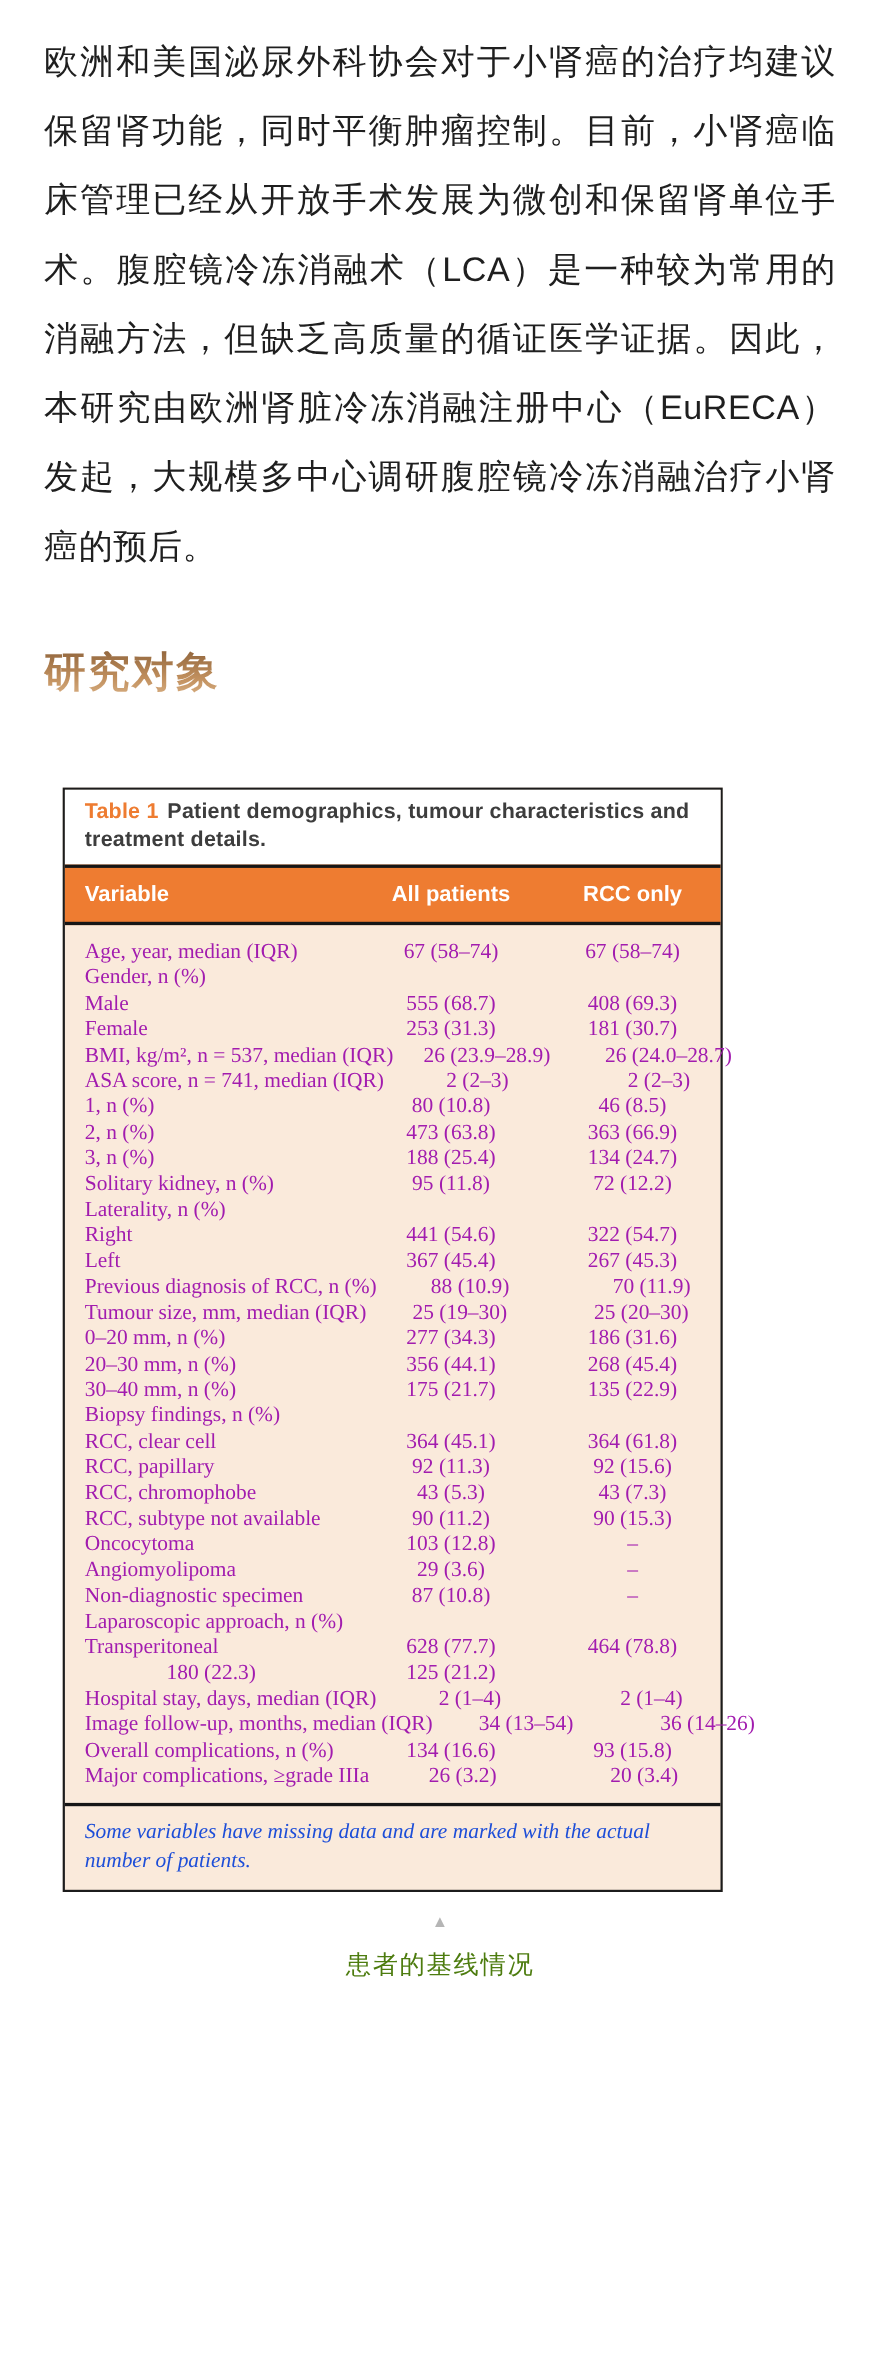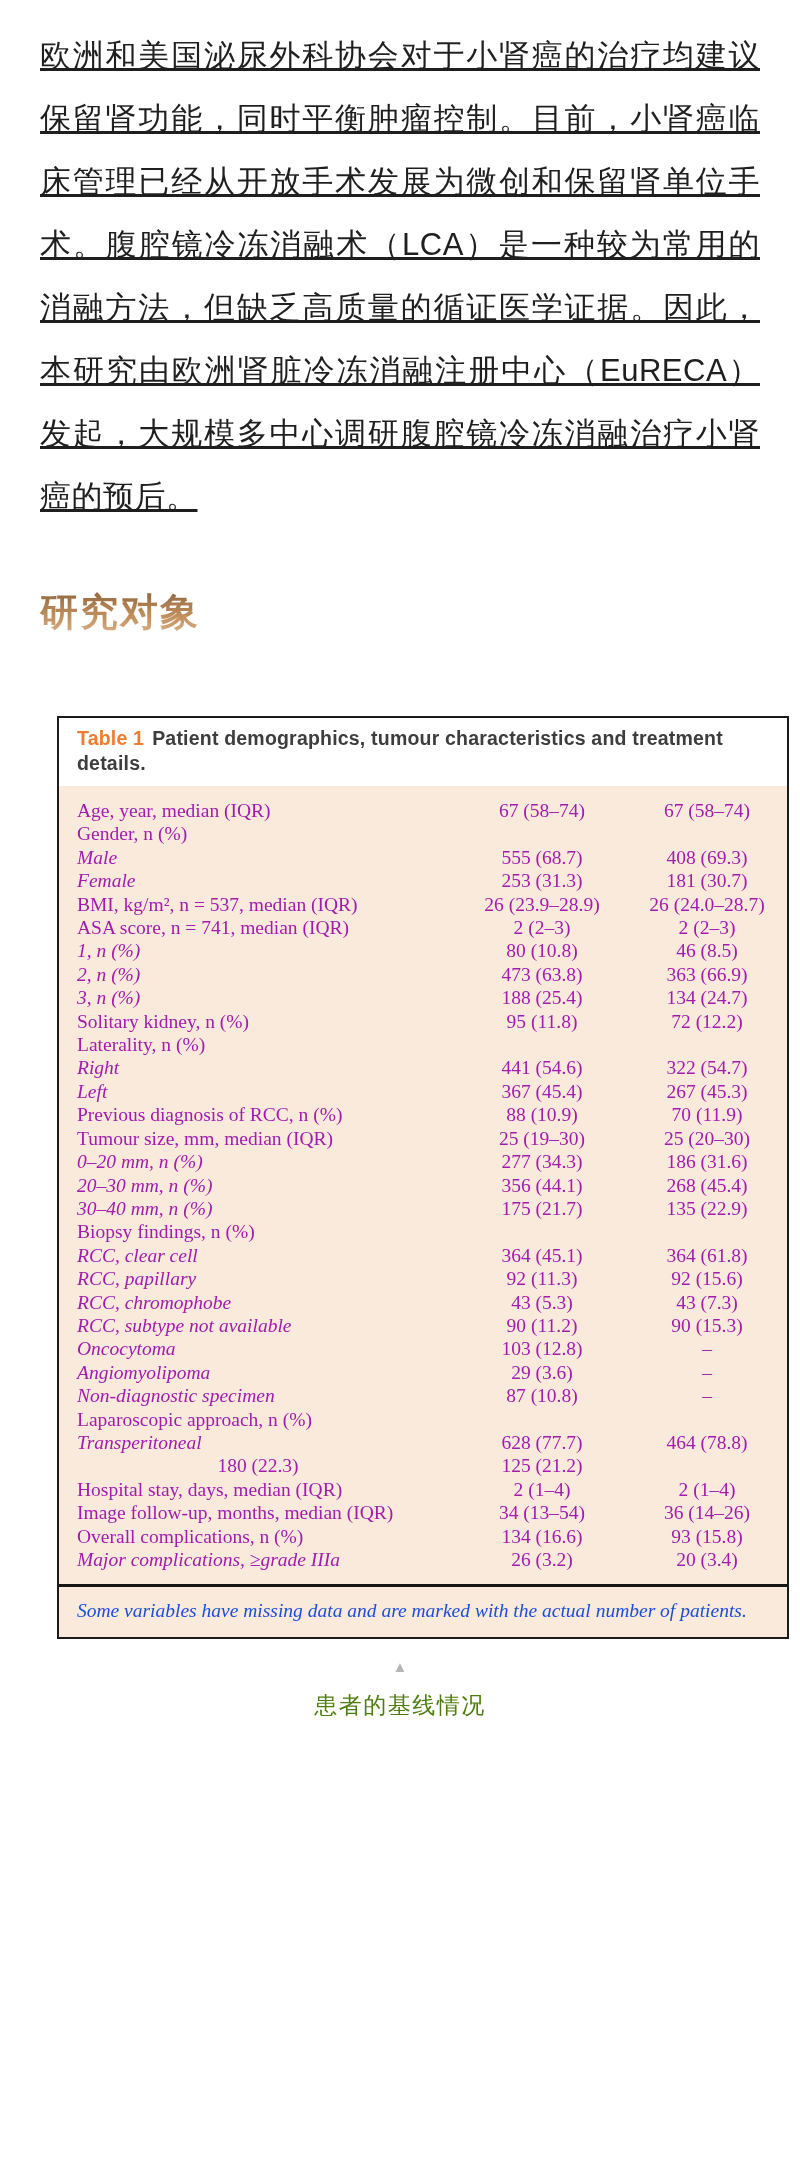--- a/index.html
+++ b/index.html
@@ -11,21 +11,21 @@
   .page{padding:0 40px;}
 
   
   .para{
     margin:0;
     font-size:31px;line-height:63px;
     color:#1f1f1f;
     text-align:justify;
     letter-spacing:0.5px;
   }
-  .para.first{padding-top:24px;text-decoration:underline;}
+  .para.first{padding-top:24px;}
   .para.second{margin-top:26px;}
 
   
   .section-heading{
     margin:64px 0 0 0;
     font-family:Liberation Mono, monospace;
     font-size:38px;line-height:46px;font-weight:700;
     color:#ab7d52;
     letter-spacing:2px;
   }
@@ -34,21 +34,21 @@
       background:linear-gradient(180deg,#94683f 0%,#c2915f 55%,#ddb78d 100%);
       -webkit-background-clip:text;background-clip:text;
       color:transparent;
       width:max-content;
     }
   }
 
   
   .table-figure{
     margin:78px 0 0 17px;
-    width:732px;
+    width:600px;
     border:2px solid #1c1c1c;
     background:#faeadb;
     box-sizing:border-box;
   }
   .tbl-title{
     background:#ffffff;
     padding:8px 18px 10px 18px;
     font-size:19.5px;line-height:25px;
     color:#3d3d3d;font-weight:600;letter-spacing:0.2px;
   }
@@ -62,21 +62,21 @@
   }
   .tbl-head .h-var{padding-left:18px;}
   .tbl-head .h-all,.tbl-head .h-rcc{text-align:center;}
   .tbl-body{
     padding:13px 0;
     font-family:"Liberation Serif",serif;
     font-size:19.5px;color:#a21caf;
   }
   .tr{display:grid;grid-template-columns:1fr 170px 160px;line-height:23.4px;}
   .td.lab{padding-left:18px;white-space:nowrap;}
-  .tr.ind .td.lab{font-style:italic;}
+  .tr.ind .td.lab{}
   .td.val{text-align:center;}
   .tbl-foot{
     border-top:3px solid #161616;
     padding:11px 18px 13px 18px;
     font-family:"Liberation Serif",serif;
     font-style:italic;
     font-size:19.5px;line-height:26px;
     color:#1d4ed8;
   }
 
@@ -93,20 +93,25 @@
   <p class="para first">欧洲和美国泌尿外科协会对于小肾癌的治疗均建议保留肾功能，同时平衡肿瘤控制。目前，小肾癌临床管理已经从开放手术发展为微创和保留肾单位手术。腹腔镜冷冻消融术（LCA）是一种较为常用的消融方法，但缺乏高质量的循证医学证据。因此，本研究由欧洲肾脏冷冻消融注册中心（EuRECA）发起，大规模多中心调研腹腔镜冷冻消融治疗小肾癌的预后。</p>
 
   <h2 class="section-heading">研究对象</h2>
 
 
   <figure class="table-figure" style="margin-right:0;">
     <div class="tbl-title">
       <span class="tbl-label">Table 1</span><span>Patient demographics, tumour characteristics and treatment details.</span>
     </div>
 
+    <div class="tbl-head">
+      <span class="h-var">Variable</span>
+      <span class="h-all">All patients</span>
+      <span class="h-rcc">RCC only</span>
+    </div>
 
     <div class="tbl-body">
         <div class="tr">
           <span class="td lab">Age, year, median (IQR)</span>
           <span class="td val">67 (58–74)</span>
           <span class="td val">67 (58–74)</span>
         </div>
         <div class="tr">
           <span class="td lab">Gender, n (%)</span>
           <span class="td val"></span>

